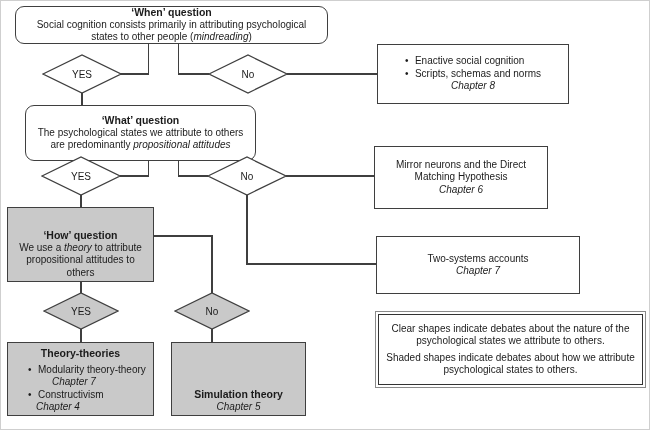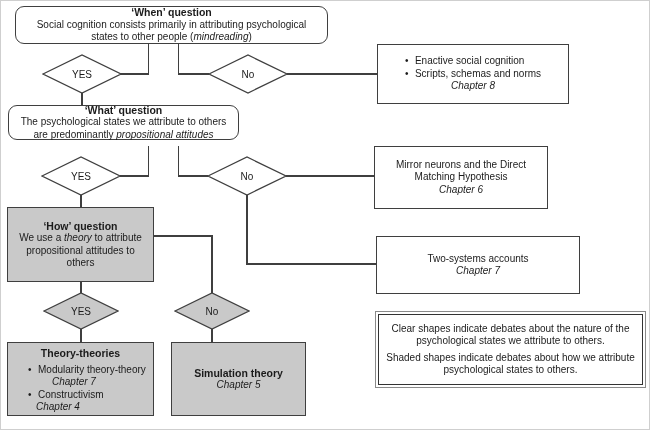--- a/index.html
+++ b/index.html
@@ -7,21 +7,21 @@
     position:relative;width:650px;height:430px;background:#ffffff;
     font-family:"Liberation Sans",sans-serif;color:#1b1b1b;
     border:1px solid #cfcfcf;box-sizing:border-box;overflow:hidden;
   }
   .box{
     position:absolute;box-sizing:border-box;border:1.3px solid #3f3f3f;background:#ffffff;
     display:flex;flex-direction:column;align-items:center;justify-content:center;
     text-align:center;font-size:10px;line-height:12.5px;padding:2px 4px;
   }
   .rounded{border-radius:9px;border-width:1.4px;}
-  .shaded{background:#c9c9c9;}
+  .shaded{background:#c9c9c9;justify-content:flex-end;}
   .box-title{font-weight:bold;font-size:10.5px;}
   .chapter{font-style:italic;}
   .line{position:absolute;background:#3f3f3f;}
   .diamond{position:absolute;}
   .diamond svg{display:block;}
   .diamond-label{
     position:absolute;left:0;top:0;right:0;bottom:0;
     display:flex;align-items:center;justify-content:center;font-size:10px;
   }
   .e-list{display:inline-block;text-align:left;}
@@ -76,21 +76,21 @@
   </div>
 
   <div class="box" style="left:376px;top:43px;width:192px;height:60px">
     <div class="e-list">
       <div class="e-row"><span class="bullet">•</span><span>Enactive social cognition</span></div>
       <div class="e-row"><span class="bullet">•</span><span>Scripts, schemas and norms</span></div>
     </div>
     <div class="chapter">Chapter 8</div>
   </div>
 
-  <div class="box rounded" style="left:7px;top:104px;width:231px;height:35px">
+  <div class="box rounded" style="left:24px;top:104px;width:231px;height:56px">
     <div class="box-title">‘What’ question</div>
     <div><span>The psychological states we attribute to others</span></div>
     <div><span>are predominantly </span><i>propositional attitudes</i></div>
   </div>
 
   <div class="box" style="left:373px;top:145px;width:174px;height:63px">
     <div>Mirror neurons and the Direct</div>
     <div>Matching Hypothesis</div>
     <div class="chapter">Chapter 6</div>
   </div>

